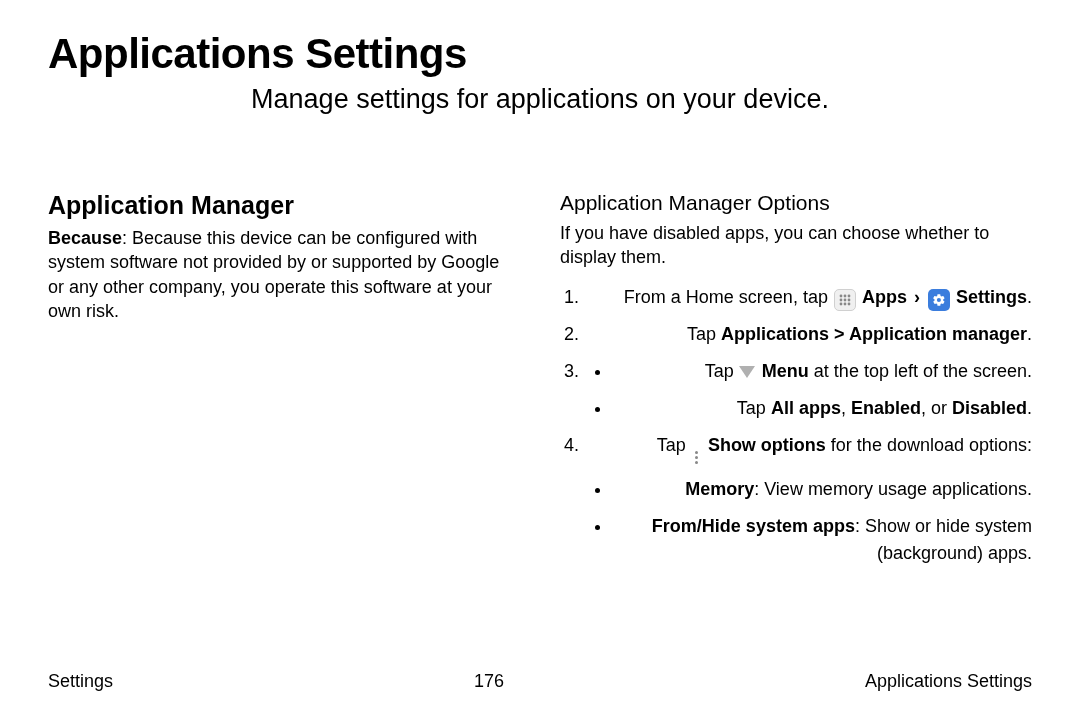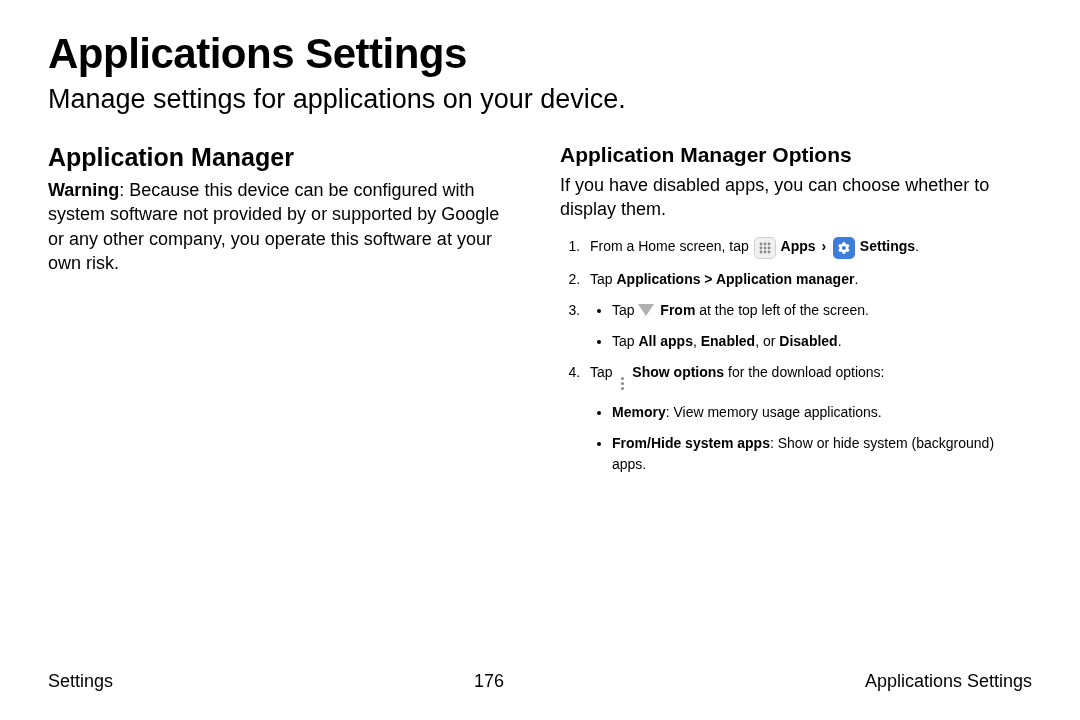--- a/index.html
+++ b/index.html
@@ -22,49 +22,52 @@
   h1.page-title {
     font-size: 42px;
     font-weight: 900;
     margin: 0 0 6px 0;
     letter-spacing: -0.5px;
   }
   .subtitle {
     font-size: 27px;
     font-weight: 400;
     margin: 0 0 28px 0;
+    text-align: center;
   }
   .columns {
     display: flex;
     gap: 40px;
   }
   .col {
     flex: 1;
     min-width: 0;
+    margin-top: 48px;
   }
   h2.section {
     font-size: 25px;
     font-weight: 900;
     margin: 0 0 6px 0;
   }
   h3.subsection {
     font-size: 21px;
-    font-weight: 700;
+    font-weight: 400;
     margin: 0 0 6px 0;
   }
   p {
     font-size: 18px;
     line-height: 1.35;
     margin: 0 0 14px 0;
   }
   ol.steps {
-    font-size: 14px;
+    font-size: 18px;
     line-height: 1.5;
     padding-left: 24px;
     margin: 6px 0 0 0;
+    text-align: right;
   }
   ol.steps > li {
     margin-bottom: 10px;
     padding-left: 6px;
   }
   ul.sub {
     list-style: disc;
     padding-left: 22px;
     margin: 10px 0 4px 0;
   }
@@ -141,21 +144,21 @@
 <div class="page">
 
   <h1 class="page-title">Applications Settings</h1>
   <div class="subtitle">Manage settings for applications on your device.</div>
 
   <div class="columns">
 
     <div class="col">
       <h2 class="section">Application Manager</h2>
       <p>
-        <span class="b">Warning</span><span>: Because this device can be configured with system software not provided by or supported by Google or any other company, you operate this software at your own risk.</span>
+        <span class="b">Because</span><span>: Because this device can be configured with system software not provided by or supported by Google or any other company, you operate this software at your own risk.</span>
       </p>
     </div>
 
     <div class="col">
       <h3 class="subsection">Application Manager Options</h3>
       <p>If you have disabled apps, you can choose whether to display them.</p>
 
       <ol class="steps">
         <li>
           <span>From a Home screen, tap </span>
@@ -183,21 +186,21 @@
         </li>
 
         <li>
           <span>Tap </span><span class="b">Applications &gt; Application manager</span><span>.</span>
         </li>
 
         <li>
           <ul class="sub">
             <li>
               <span>Tap </span><span class="tri-down"></span>
-              <span class="b">From</span><span> at the top left of the screen.</span>
+              <span class="b">Menu</span><span> at the top left of the screen.</span>
             </li>
             <li>
               <span>Tap </span><span class="b">All apps</span><span>, </span><span class="b">Enabled</span><span>, or </span><span class="b">Disabled</span><span>.</span>
             </li>
           </ul>
         </li>
 
         <li>
           <span>Tap </span><span class="icon-more">
               <span></span>

